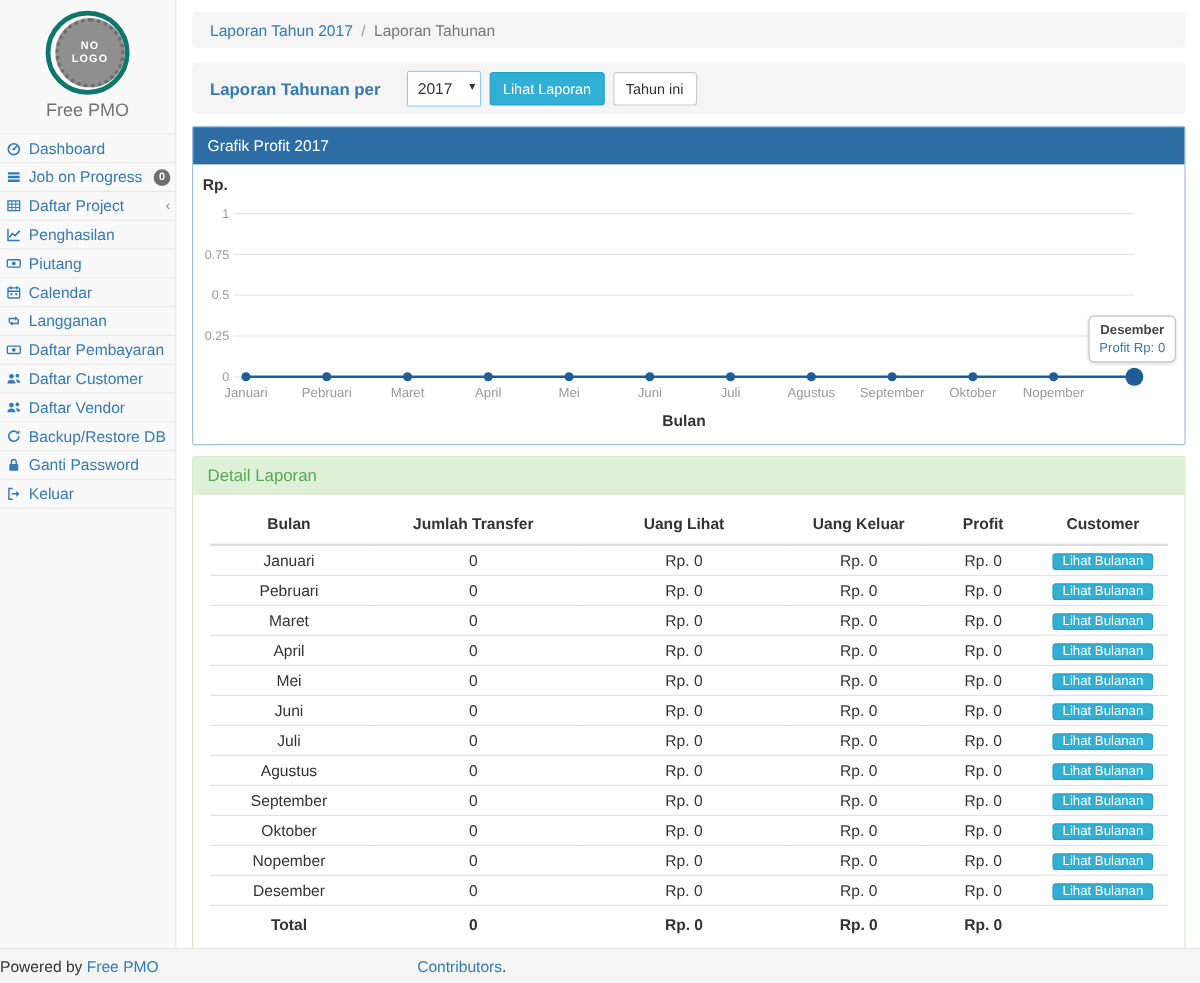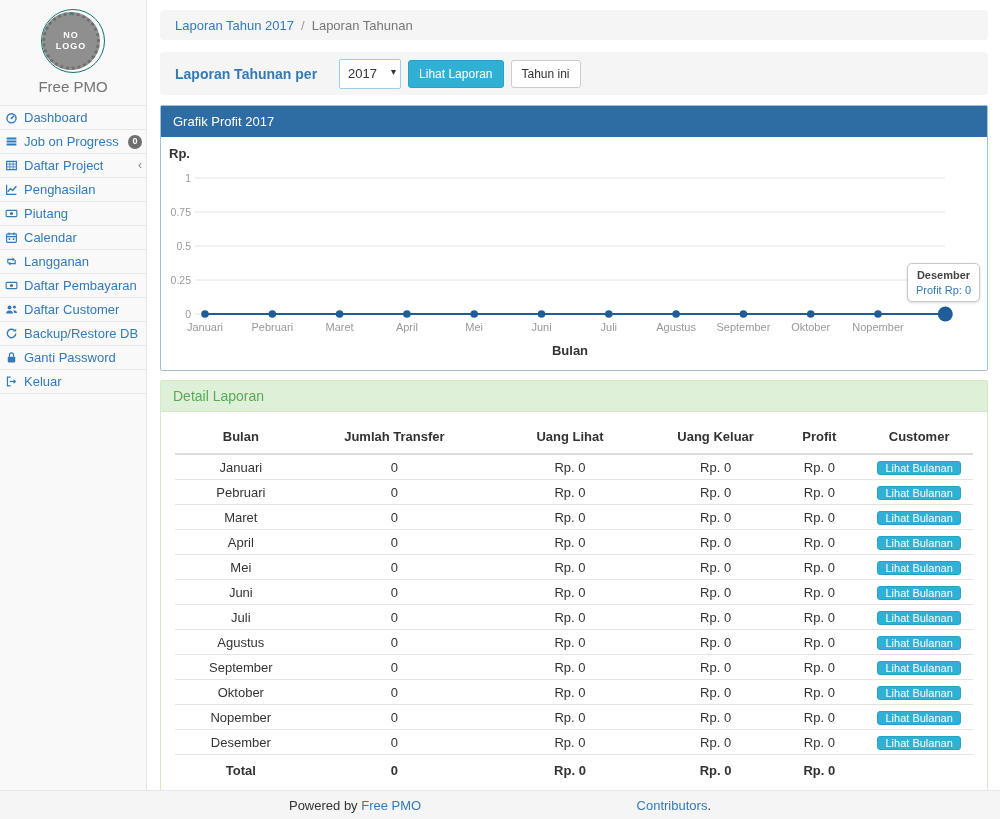--- a/index.html
+++ b/index.html
@@ -3,21 +3,21 @@
 <meta charset="utf-8">
 <style>
   html,body{margin:0;padding:0}
   body{width:1000px;height:819px;position:relative;overflow:hidden;background:#fff;
        font-family:"Liberation Sans",sans-serif;color:#333;font-size:13px}
   a{text-decoration:none}
   
   .sidebar{position:absolute;left:0;top:0;width:147px;height:790px;background:#f9f9f9;
            border-right:1px solid #e7e7e7;box-sizing:border-box}
   .logo-outer{width:62px;height:62px;margin:9px auto 5px;border-radius:50%;
-              border:1px solid #0f766e;display:flex;align-items:center;justify-content:flex-start}
+              border:4px solid #0f766e;display:flex;align-items:center;justify-content:flex-end}
   .logo-inner{width:52px;height:52px;border-radius:50%;background:#8f8f8f;
               border:3px dotted #6e6e6e;display:flex;flex-direction:column;
               align-items:center;justify-content:center;color:#fff;font-size:9px;
               font-weight:bold;letter-spacing:1px;line-height:11px;text-align:center}
   .brand{text-align:center;color:#737373;font-size:15px;margin:4px 0 10px}
   .menu{border-top:1px solid #e7e7e7}
   .menu-item{display:flex;align-items:center;padding:4px 4px;border-bottom:1px solid #e7e7e7;
              color:#337ab7;font-size:13px;line-height:15px;cursor:pointer;background:#f9f9f9}
   .menu-item .mi-icon{width:15px;height:13px;margin-right:5px;flex:0 0 15px;color:#337ab7}
   .menu-item .mi-label{white-space:nowrap;overflow:hidden}
@@ -62,21 +62,21 @@
   table.report th{font-weight:bold;text-align:center;padding:9px 4px;border-bottom:2px solid #ddd}
   table.report td{text-align:center;padding:3px 4px;border-bottom:1px solid #e3e3e3;height:18px}
   table.report tr.total-row td{font-weight:bold;border-bottom:none;padding:6px 4px}
   .btn-month{background:#31b0d5;border:1px solid #28a1c5;color:#fff;font-size:11px;
              padding:0 7px;border-radius:3px;cursor:pointer;font-family:"Liberation Sans",sans-serif}
   .col-bulan{width:16.5%}.col-transfer{width:22%}.col-masuk{width:22%}
   .col-keluar{width:14.5%}.col-profit{width:11.5%}.col-pilihan{width:13.5%}
   
   .footer{position:absolute;top:790px;left:0;width:1000px;height:29px;background:#f5f5f5;
           border-top:1px solid #e7e7e7;box-sizing:border-box;display:flex;align-items:center;
-          justify-content:center;font-size:13px;color:#333}
+          font-size:13px;color:#333}
   .footer a{color:#337ab7}
 </style>
 </head>
 <body>
 
 <svg width="0" height="0" style="position:absolute" aria-hidden="true">
   <defs>
     <symbol id="i-tachometer" viewBox="0 0 16 16">
         <circle cx="8" cy="9" r="5.6" fill="none" stroke="currentColor" stroke-width="1.7"></circle>
         <path d="M8 9L11.2 5.8" stroke="currentColor" stroke-width="1.6" fill="none"></path>
@@ -187,20 +187,26 @@
         <svg class="mi-icon" viewBox="0 0 16 16">
           <use href="#i-money"></use>
         </svg>
         <span class="mi-label">Daftar Pembayaran</span>
       </div>
       <div class="menu-item">
         <svg class="mi-icon" viewBox="0 0 16 16">
           <use href="#i-users"></use>
         </svg>
         <span class="mi-label">Daftar Customer</span>
+      </div>
+      <div class="menu-item">
+        <svg class="mi-icon" viewBox="0 0 16 16">
+          <use href="#i-users"></use>
+        </svg>
+        <span class="mi-label">Daftar Vendor</span>
       </div>
       <div class="menu-item">
         <svg class="mi-icon" viewBox="0 0 16 16">
           <use href="#i-refresh"></use>
         </svg>
         <span class="mi-label">Backup/Restore DB</span>
       </div>
       <div class="menu-item">
         <svg class="mi-icon" viewBox="0 0 16 16">
           <use href="#i-lock"></use>

